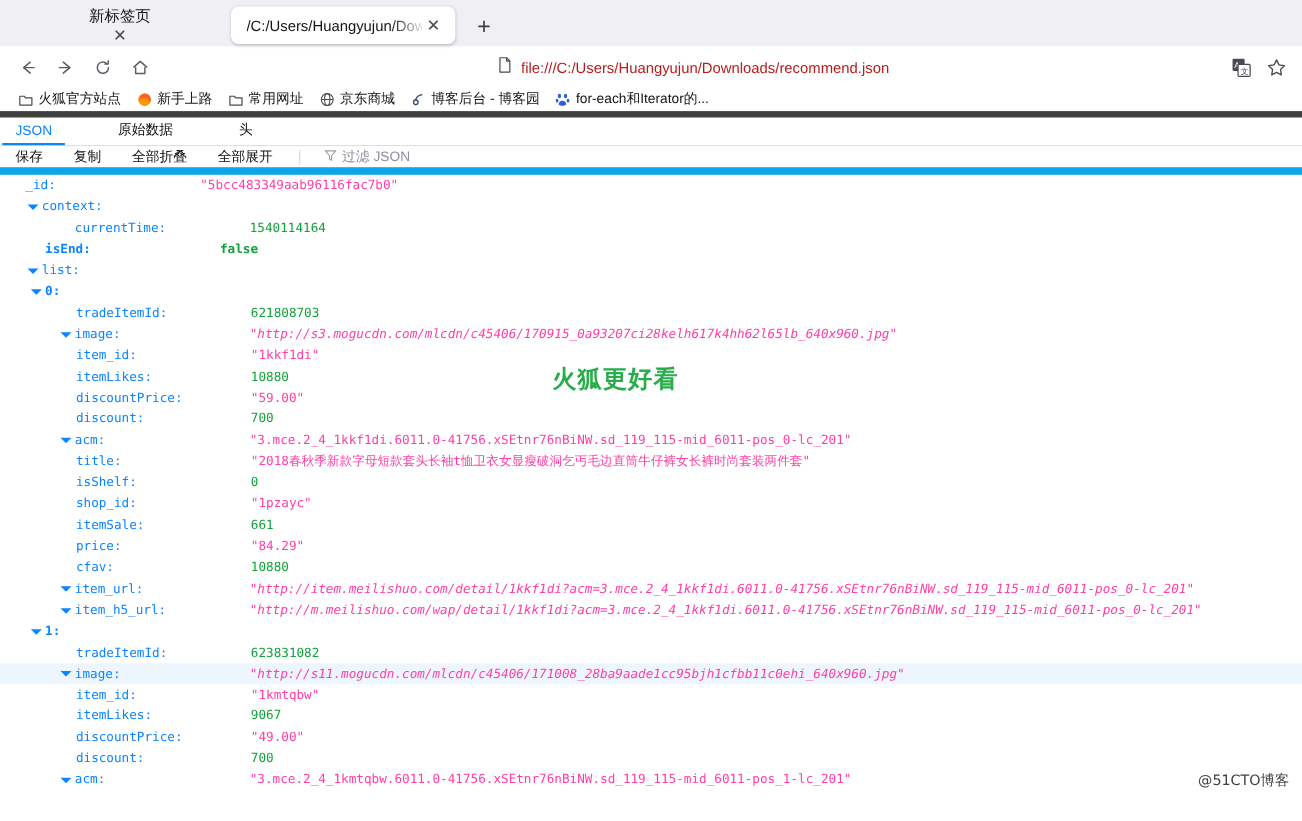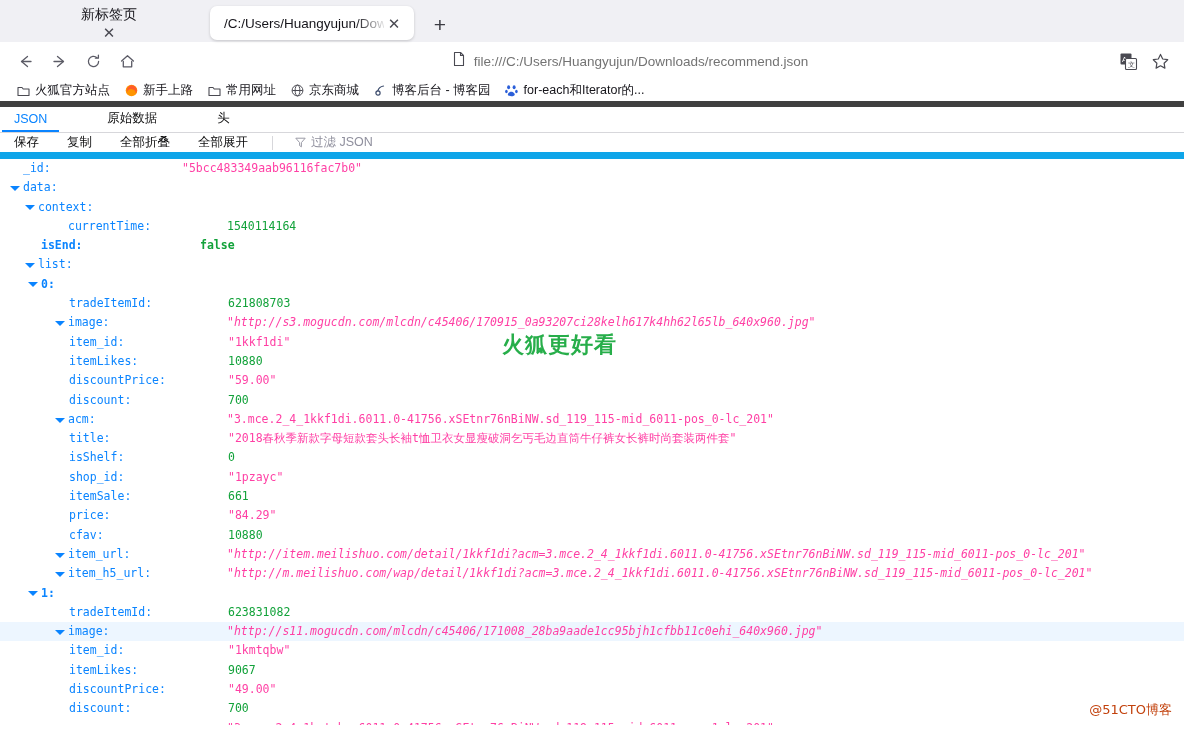--- a/index.html
+++ b/index.html
@@ -96,21 +96,21 @@
     position: relative;
     margin: 0 6px;
   }
   .urlbar-inner {
     display: flex;
     align-items: center;
     gap: 8px;
   }
   .url-text {
     font-size: 13.5px;
-    color: #737373;
+    color: #b91c1c;
     white-space: nowrap;
   }
   .url-icons { display: flex; align-items: center; gap: 4px; }
   .iconbtn {
     width: 28px; height: 28px;
     display: flex; align-items: center; justify-content: center;
     color: #5b5b66;
   }
 
   
@@ -245,21 +245,21 @@
     font-size: 22px;
     font-weight: bold;
     color: #27ae4a;
     font-family: "DejaVu Sans", sans-serif;
     letter-spacing: 1px;
   }
   .wm-corner {
     position: absolute;
     right: 12px; bottom: 6px;
     font-size: 13px;
-    color: #c2410c;
+    color: #404040;
     font-family: "DejaVu Sans", sans-serif;
   }
 </style>
 </head>
 <body>
 
 <div class="tabstrip">
   <div class="tab inactive">
     <span class="tab-title">新标签页</span>
     <span class="tab-close">✕</span>
@@ -414,26 +414,20 @@
 
 <div class="jsonpane">
   <div id="rows">
       <div class="row i0">
         <div class="rowbody">
           <span class="twisty"></span>
           <span class="key">_id:</span>
           <span class="val v-str">"5bcc483349aab96116fac7b0"</span>
         </div>
       </div>
-      <div class="row i0">
-        <div class="rowbody">
-          <span class="twisty open"></span>
-          <span class="key">data:</span>
-        </div>
-      </div>
       <div class="row i1">
         <div class="rowbody">
           <span class="twisty open"></span>
           <span class="key">context:</span>
         </div>
       </div>
       <div class="row i3">
         <div class="rowbody">
           <span class="twisty"></span>
           <span class="key">currentTime:</span>

